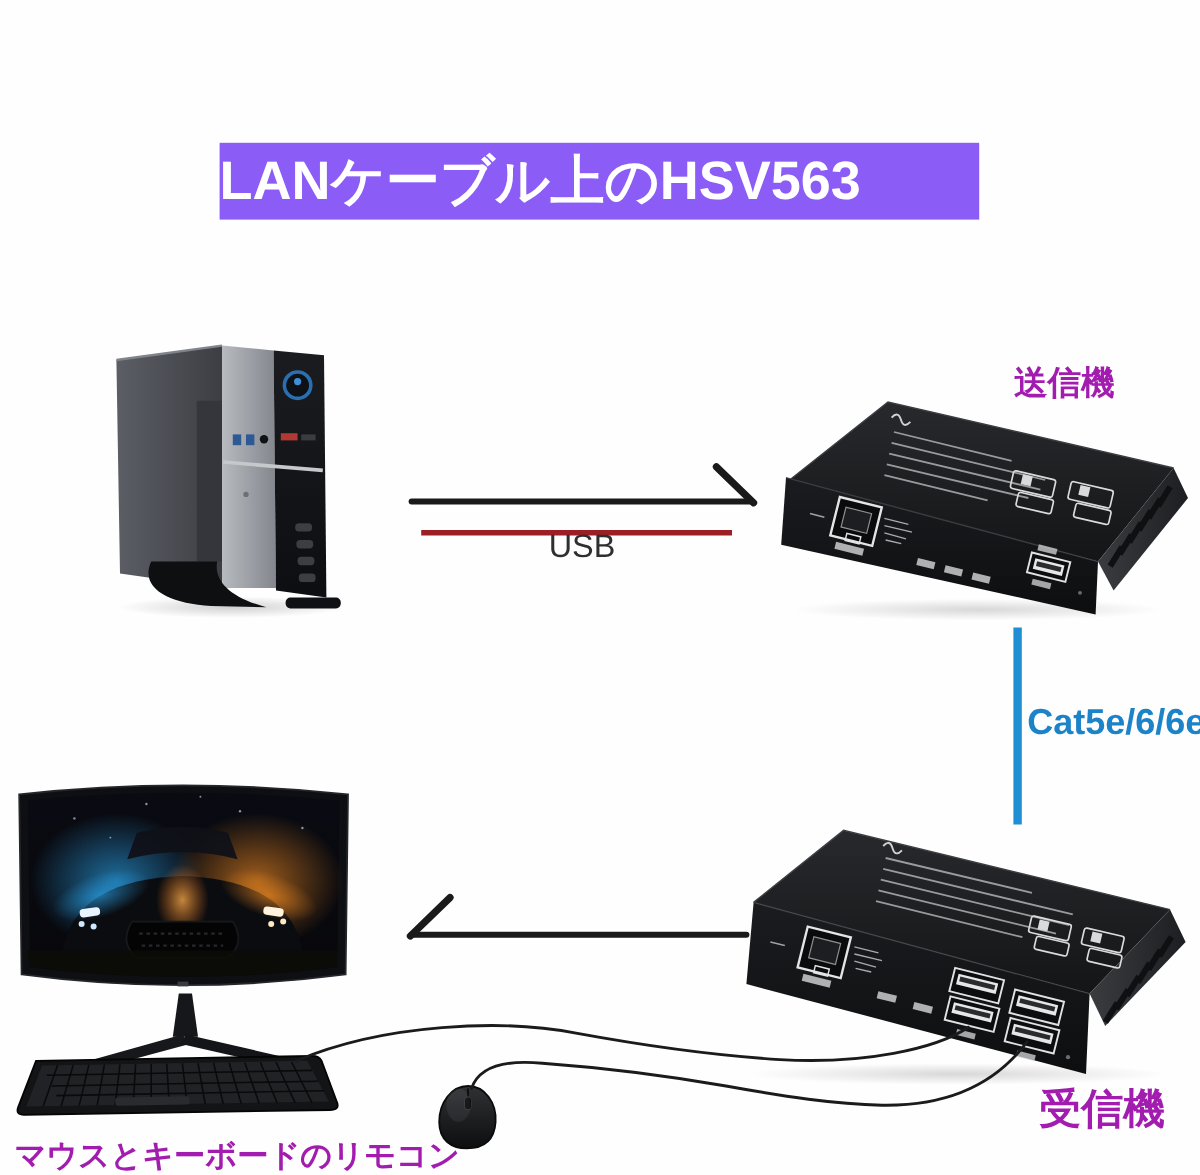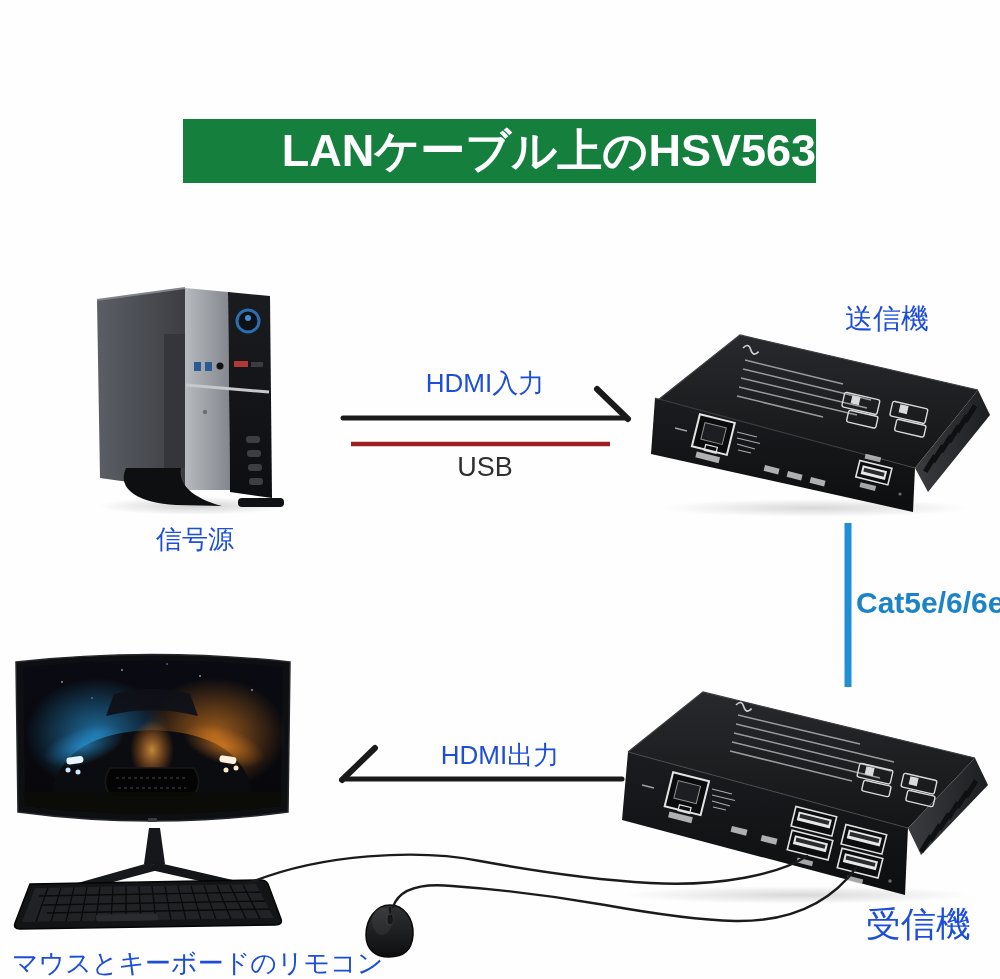--- a/index.html
+++ b/index.html
@@ -7,28 +7,28 @@
     position:relative;width:1000px;height:979px;background:#fefefe;
     overflow:hidden;font-family:"Liberation Sans", sans-serif;color:#141414;
   }
   .abs{position:absolute;}
   .title{
     top:0;left:0;width:1000px;text-align:center;
     font-size:57px;font-weight:900;letter-spacing:0px;color:#151515;
     white-space:nowrap;line-height:1.15;z-index:6;
   }
   .banner{
-    left:183px;top:119px;width:633px;height:64px;background:#15803d;
-    color:#ffffff;font-size:45px;font-weight:800;text-align:right;
+    left:183px;top:119px;width:633px;height:64px;background:#8b5cf6;
+    color:#ffffff;font-size:45px;font-weight:800;text-align:left;
     line-height:64px;white-space:nowrap;z-index:6;
   }
-  .lbl{position:absolute;font-weight:normal;color:#1d4ed8;z-index:7;white-space:nowrap;}
+  .lbl{position:absolute;font-weight:bold;color:#a21caf;z-index:7;white-space:nowrap;}
   .lbl.center{text-align:center;}
   .lbl-hdmi-in{left:380px;top:366px;width:210px;font-size:26px;}
-  .lbl-usb{left:430px;top:452px;width:110px;font-size:27px;font-weight:500;color:#2f2f2f;}
+  .lbl-usb{left:430px;top:440px;width:110px;font-size:27px;font-weight:500;color:#2f2f2f;}
   .lbl-source{left:110px;top:522px;width:170px;font-size:26px;}
   .lbl-tx{left:845px;top:300px;font-size:28px;}
   .lbl-cat{left:856px;top:586px;font-size:30px;font-weight:800;color:#1d83c9;}
   .lbl-hdmi-out{left:395px;top:738px;width:210px;font-size:26px;}
   .lbl-rx{left:866px;top:901px;font-size:35px;}
   .lbl-periph{left:12px;top:946px;font-size:26px;}
   svg{display:block;}
   .dev{z-index:3;}
   .overlay{z-index:5;left:0;top:0;}
 </style>
@@ -350,22 +350,19 @@
     <path d="M351,444 H610" stroke="#9c2023" stroke-width="4.5" fill="none"></path>
     <g stroke="#1a1a1a" fill="none" stroke-linecap="round">
       <path d="M343,779 H622" stroke-width="5"></path>
       <path d="M342,780 L375,748" stroke-width="6"></path>
     </g>
     <path d="M848,523 V687" stroke="#1f8ed2" stroke-width="7" fill="none"></path>
     <path fill="none" stroke="#1b1b1b" stroke-width="2.4" stroke-linecap="round" d="M247,884 C320,853 420,849 480,861 C540,872 600,880 650,883 C720,887 780,874 807,856"></path>
     <path fill="none" stroke="#1b1b1b" stroke-width="2.4" stroke-linecap="round" d="M393,907 C399,889 420,883 452,886 C520,891 565,898 605,905 C655,914 695,920 735,921 C795,922 833,899 856,868"></path>
   </svg>
 
-  <div class="lbl center lbl-hdmi-in">HDMI入力</div>
   <div class="lbl center lbl-usb">USB</div>
-  <div class="lbl center lbl-source">信号源</div>
   <div class="lbl lbl-tx">送信機</div>
   <div class="lbl lbl-cat">Cat5e/6/6e</div>
-  <div class="lbl center lbl-hdmi-out">HDMI出力</div>
   <div class="lbl lbl-rx">受信機</div>
   <div class="lbl lbl-periph">マウスとキーボードのリモコン</div>
 
 </div>
 
 </body></html>

